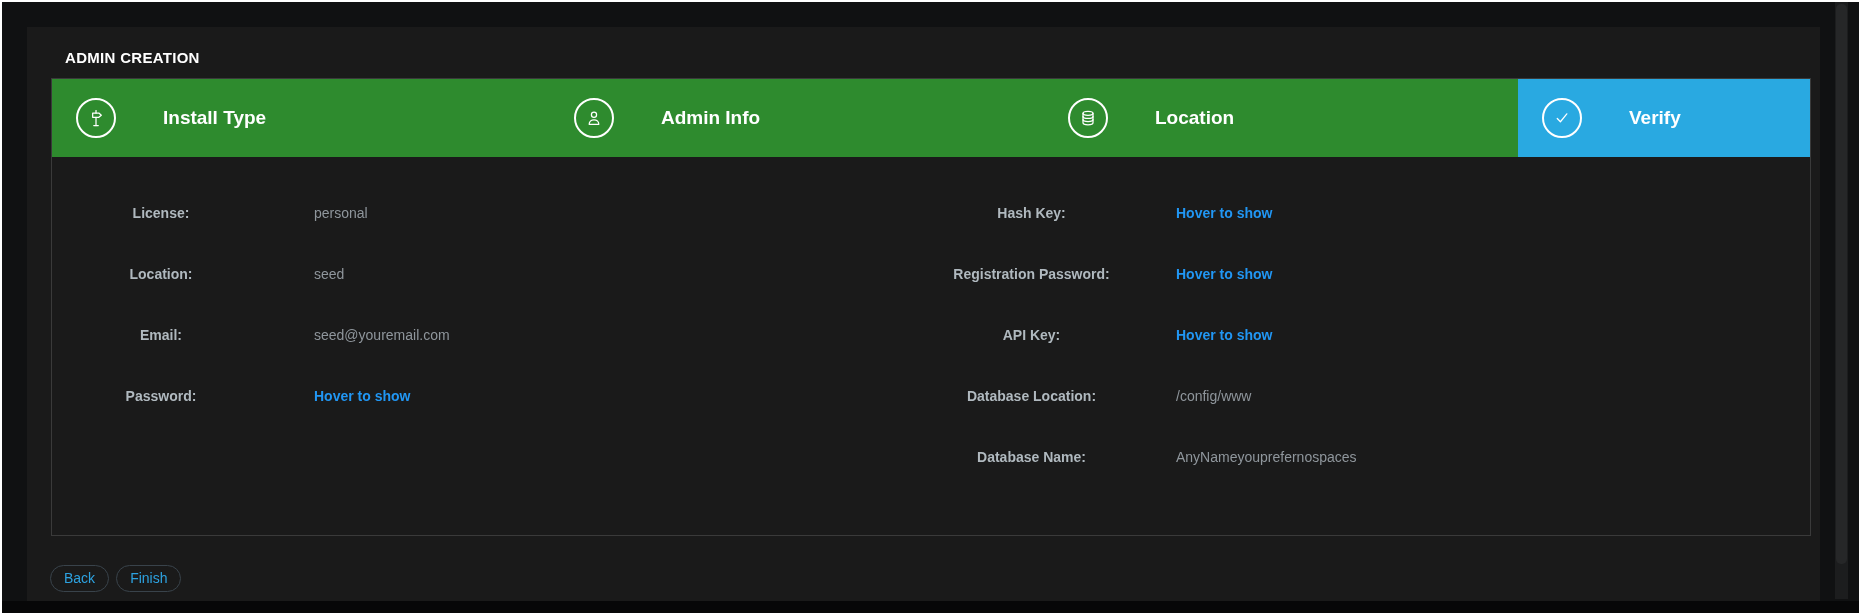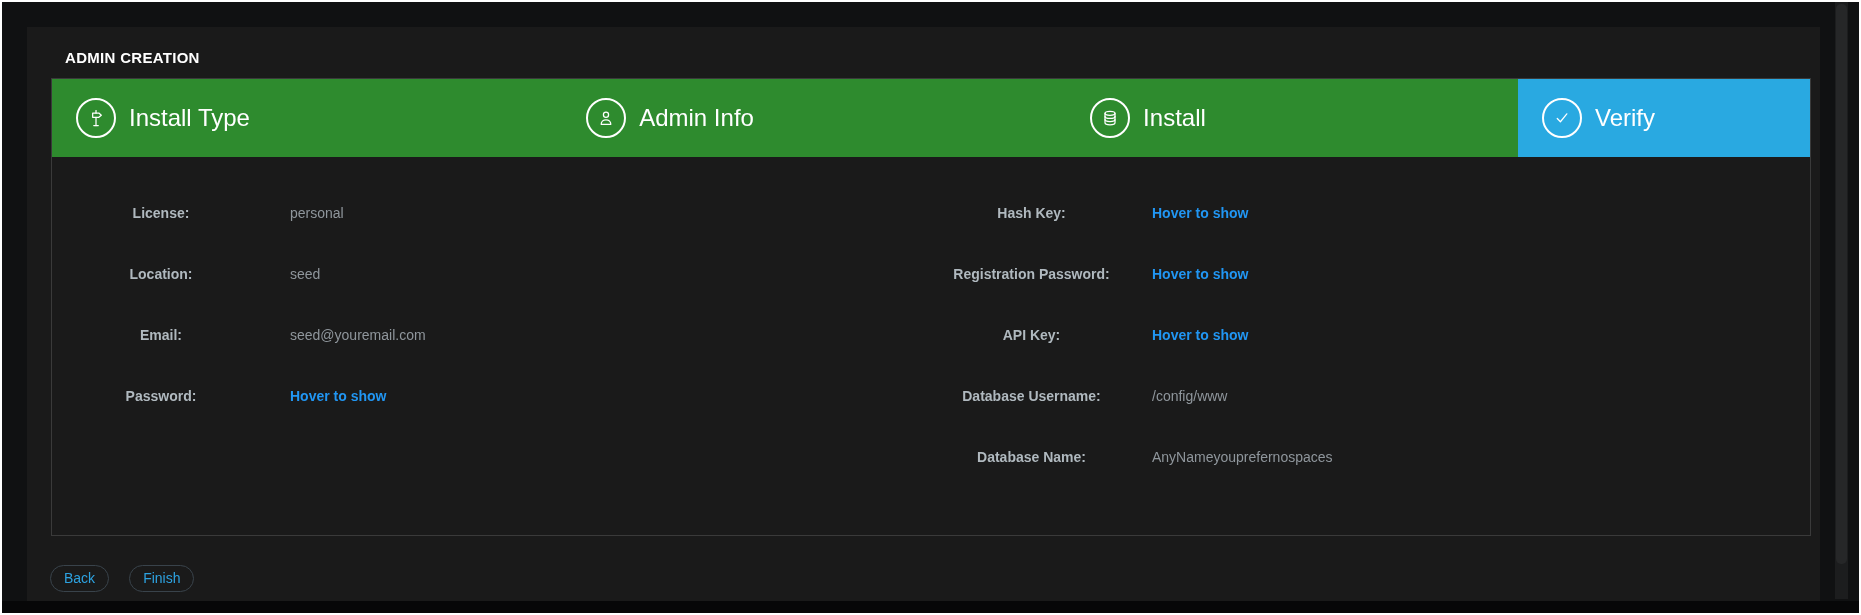--- a/index.html
+++ b/index.html
@@ -62,23 +62,24 @@
   }
   .step-circle svg {
     width: 20px; height: 20px;
     stroke: #ffffff;
     fill: none;
     stroke-width: 1.5;
     stroke-linecap: round;
     stroke-linejoin: round;
   }
   .step-label {
-    font-size: 24px;
+    font-size: 19px;
     color: #ffffff;
-    font-weight: 400;
+    font-weight: 700;
+    margin-left: 34px;
   }
   .form-area {
     display: flex;
     padding-top: 25px;
   }
   .form-col {
     flex: 1 1 50%;
     display: flex;
     flex-direction: column;
   }
@@ -89,35 +90,35 @@
   }
   .form-label {
     flex: 0 0 218px;
     text-align: center;
     font-size: 14px;
     font-weight: bold;
     color: #b0b9bf;
   }
   .form-col.right .form-label { flex: 0 0 201px; }
   .form-value {
-    margin-left: 20px;
+    margin-left: 44px;
     font-size: 14px;
     color: #8f969c;
   }
   .form-value.secret {
     color: #2196f3;
     font-weight: bold;
     cursor: pointer;
     text-align: right;
   }
   .actions {
     position: absolute;
     left: 23px; top: 538px;
     display: flex;
-    gap: 20px;
+    gap: 7px;
   }
   .btn {
     background: transparent;
     border: 1px solid #39434b;
     border-radius: 14px;
     color: #2da2e0;
     font-family: "Liberation Sans", sans-serif;
     font-size: 14px;
     padding: 4px 13px 5px 13px;
     cursor: pointer;
@@ -178,21 +179,21 @@
 
       <div class="step">
         <span class="step-circle">
           <svg viewBox="0 0 24 24">
               <ellipse cx="12" cy="6.3" rx="6" ry="2.4"></ellipse>
               <path d="M6 6.3v3.8c0 1.3 2.7 2.4 6 2.4s6-1.1 6-2.4V6.3"></path>
               <path d="M6 10.1v3.8c0 1.3 2.7 2.4 6 2.4s6-1.1 6-2.4v-3.8"></path>
               <path d="M6 13.9v3.8c0 1.3 2.7 2.4 6 2.4s6-1.1 6-2.4v-3.8"></path>
             </svg>
         </span>
-        <span class="step-label">Install</span>
+        <span class="step-label">Location</span>
       </div>
 
       <div class="step active">
         <span class="step-circle">
           <svg viewBox="0 0 24 24">
               <path d="M6.3 12.6l3.8 3.9L17.8 7"></path>
             </svg>
         </span>
         <span class="step-label">Verify</span>
       </div>
@@ -227,21 +228,21 @@
         </div>
         <div class="form-row">
           <span class="form-label">Registration Password:</span>
           <span class="form-value secret">Hover to show</span>
         </div>
         <div class="form-row">
           <span class="form-label">API Key:</span>
           <span class="form-value secret">Hover to show</span>
         </div>
         <div class="form-row">
-          <span class="form-label">Database Username:</span>
+          <span class="form-label">Database Location:</span>
           <span class="form-value">/config/www</span>
         </div>
         <div class="form-row">
           <span class="form-label">Database Name:</span>
           <span class="form-value">AnyNameyouprefernospaces</span>
         </div>
       </div>
 
     </div>
   </div>

